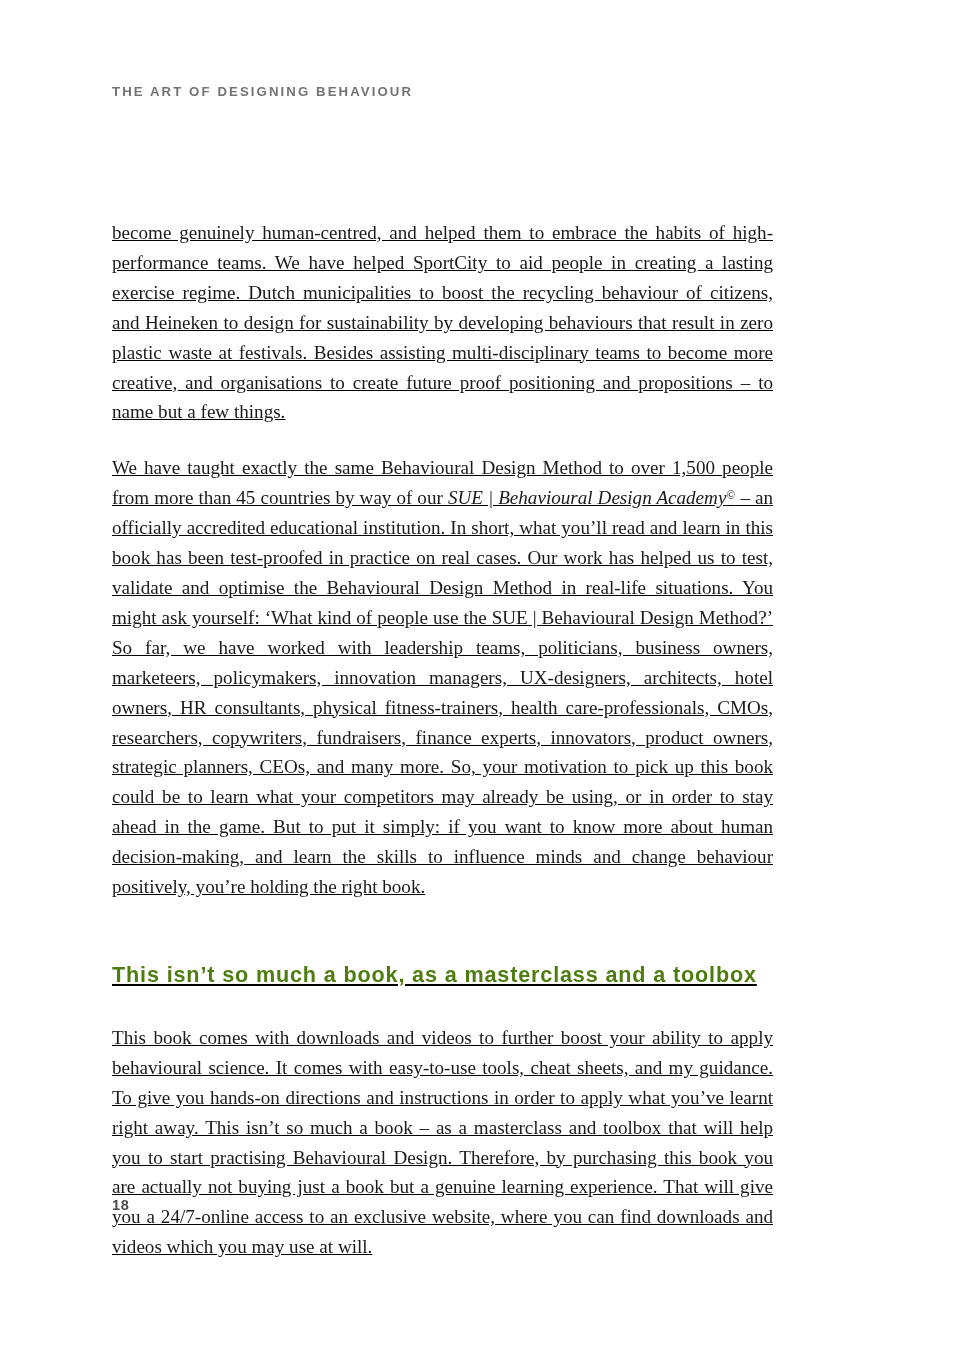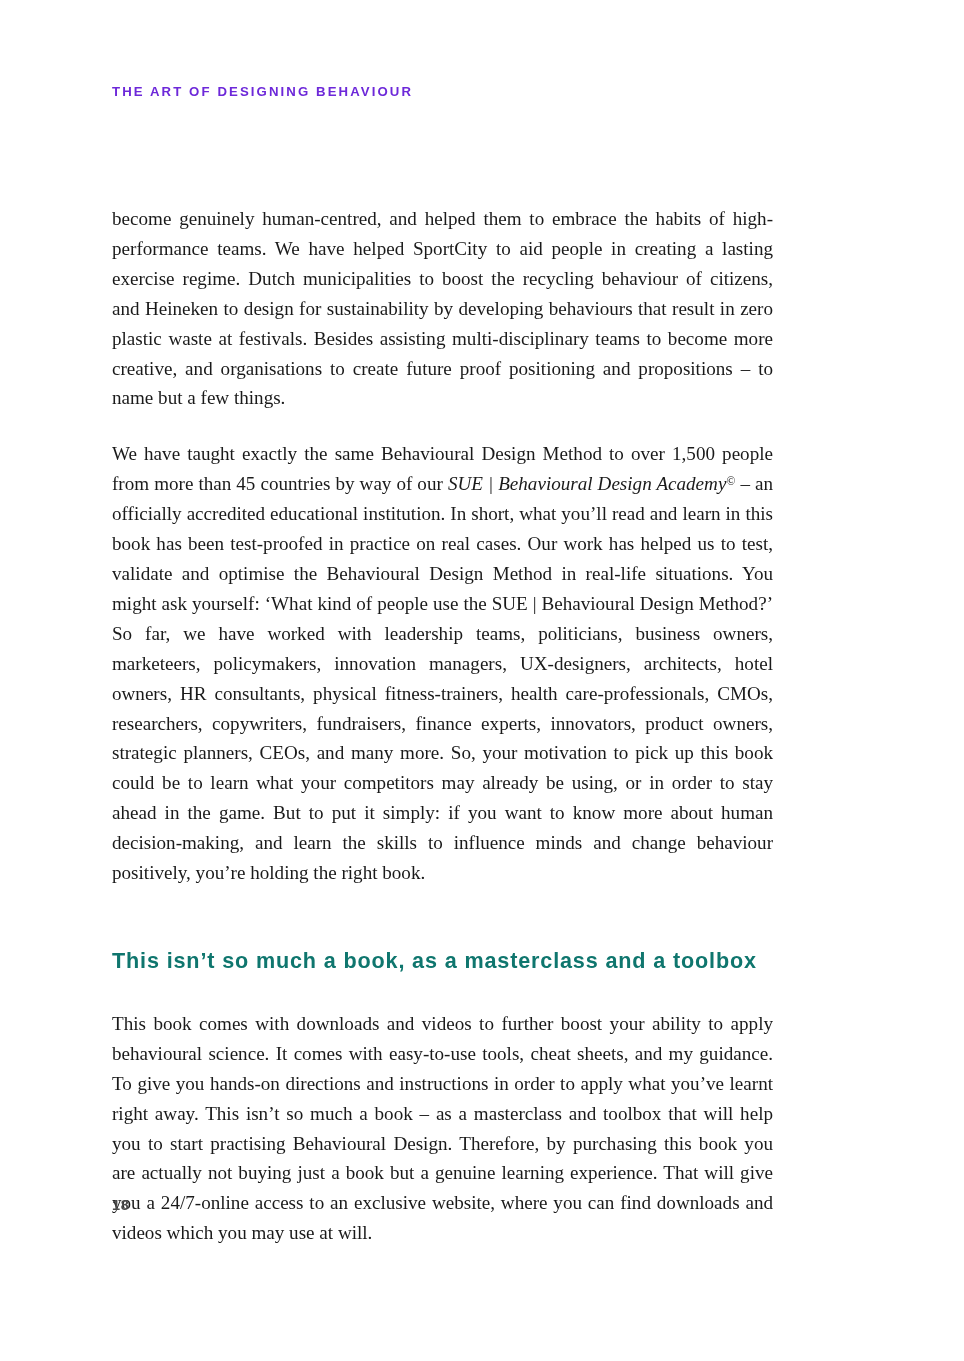--- a/index.html
+++ b/index.html
@@ -24,31 +24,32 @@
 
   
   .running-head {
     position: absolute;
     left: 112px;
     top: 84px;
     font-family: "Liberation Sans", sans-serif;
     font-weight: 700;
     font-size: 13.2px;
     letter-spacing: 2.1px;
-    color: #6d28d9;
+    color: #737373;
     text-transform: uppercase;
     white-space: nowrap;
   }
 
   
   .column {
     position: absolute;
     left: 112px;
-    top: 204px;
+    top: 218px;
     width: 661px;
+    text-decoration: underline;
   }
 
   p.body-para {
     margin: 0 0 26px 0;
     font-family: "Liberation Serif", serif;
     font-size: 19.1px;
     line-height: 29.9px;
     color: #1a1a1a;
     text-align: justify;
     text-justify: inter-word;
@@ -70,21 +71,21 @@
   }
 
   
   h2.section-heading {
     margin: 0;
     padding: 0;
     font-family: "Liberation Sans", sans-serif;
     font-weight: 700;
     font-size: 21.6px;
     letter-spacing: 0.85px;
-    color: #0f766e;
+    color: #4d7c0f;
     line-height: 30px;
   }
 
   .heading-block {
     margin: 58px 0 33px 0;
   }
 
   
   .folio {
     position: absolute;

